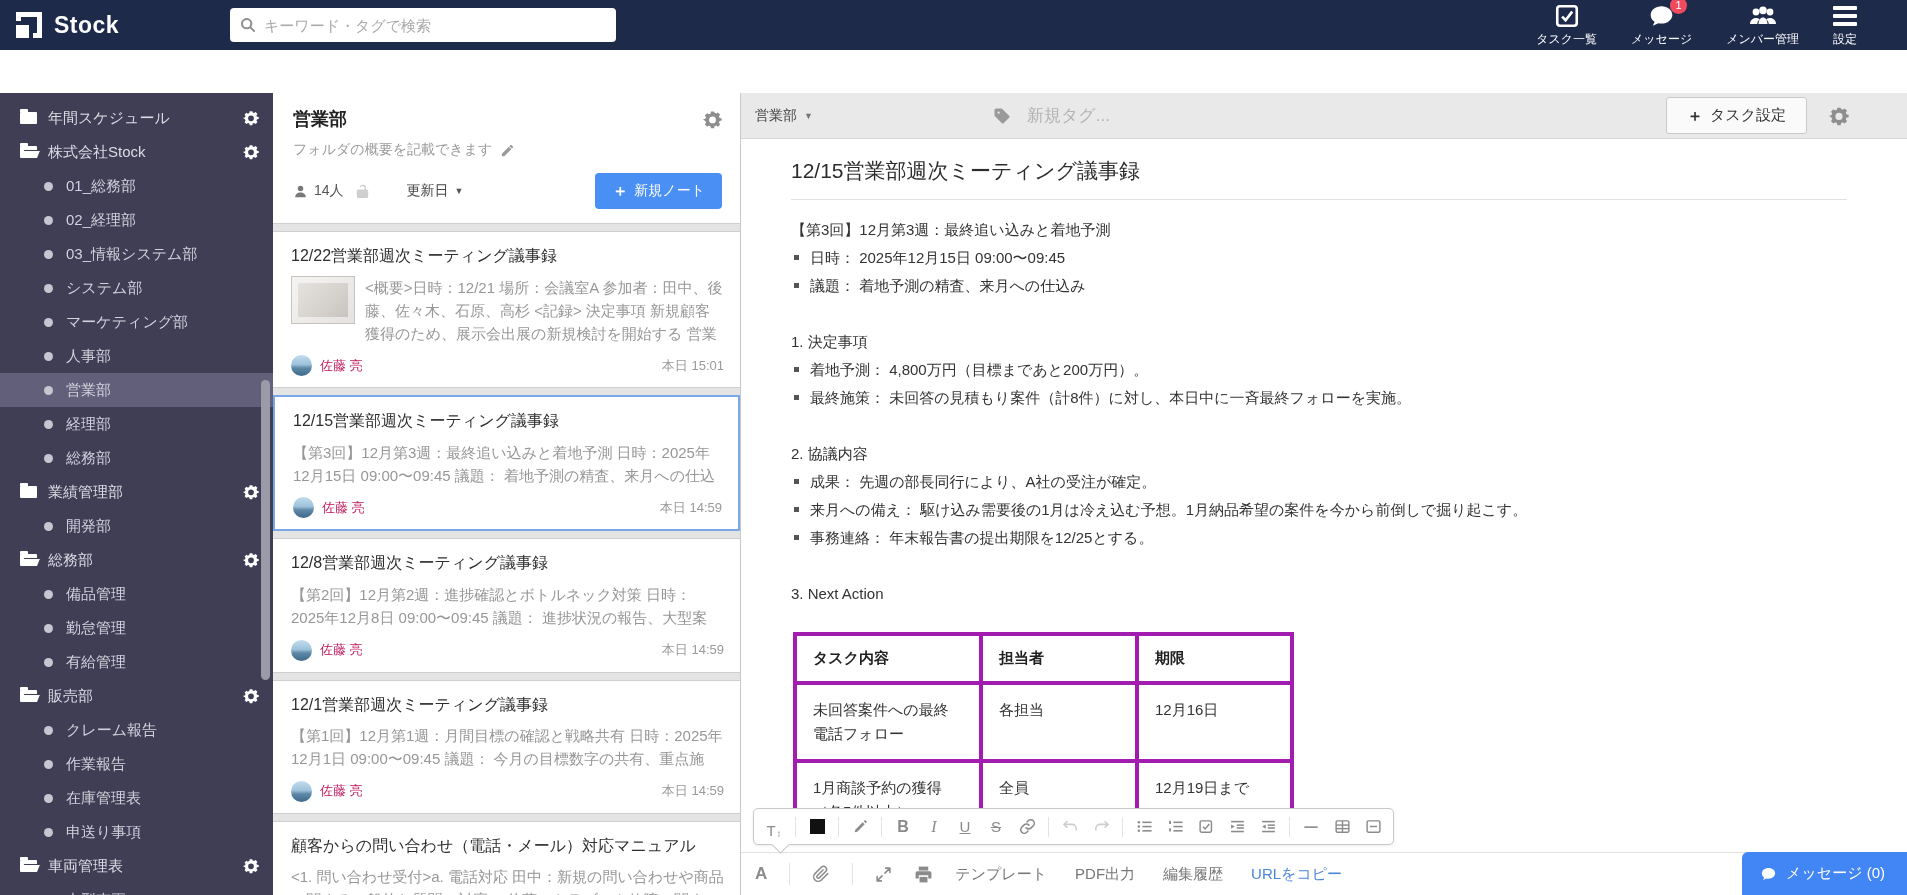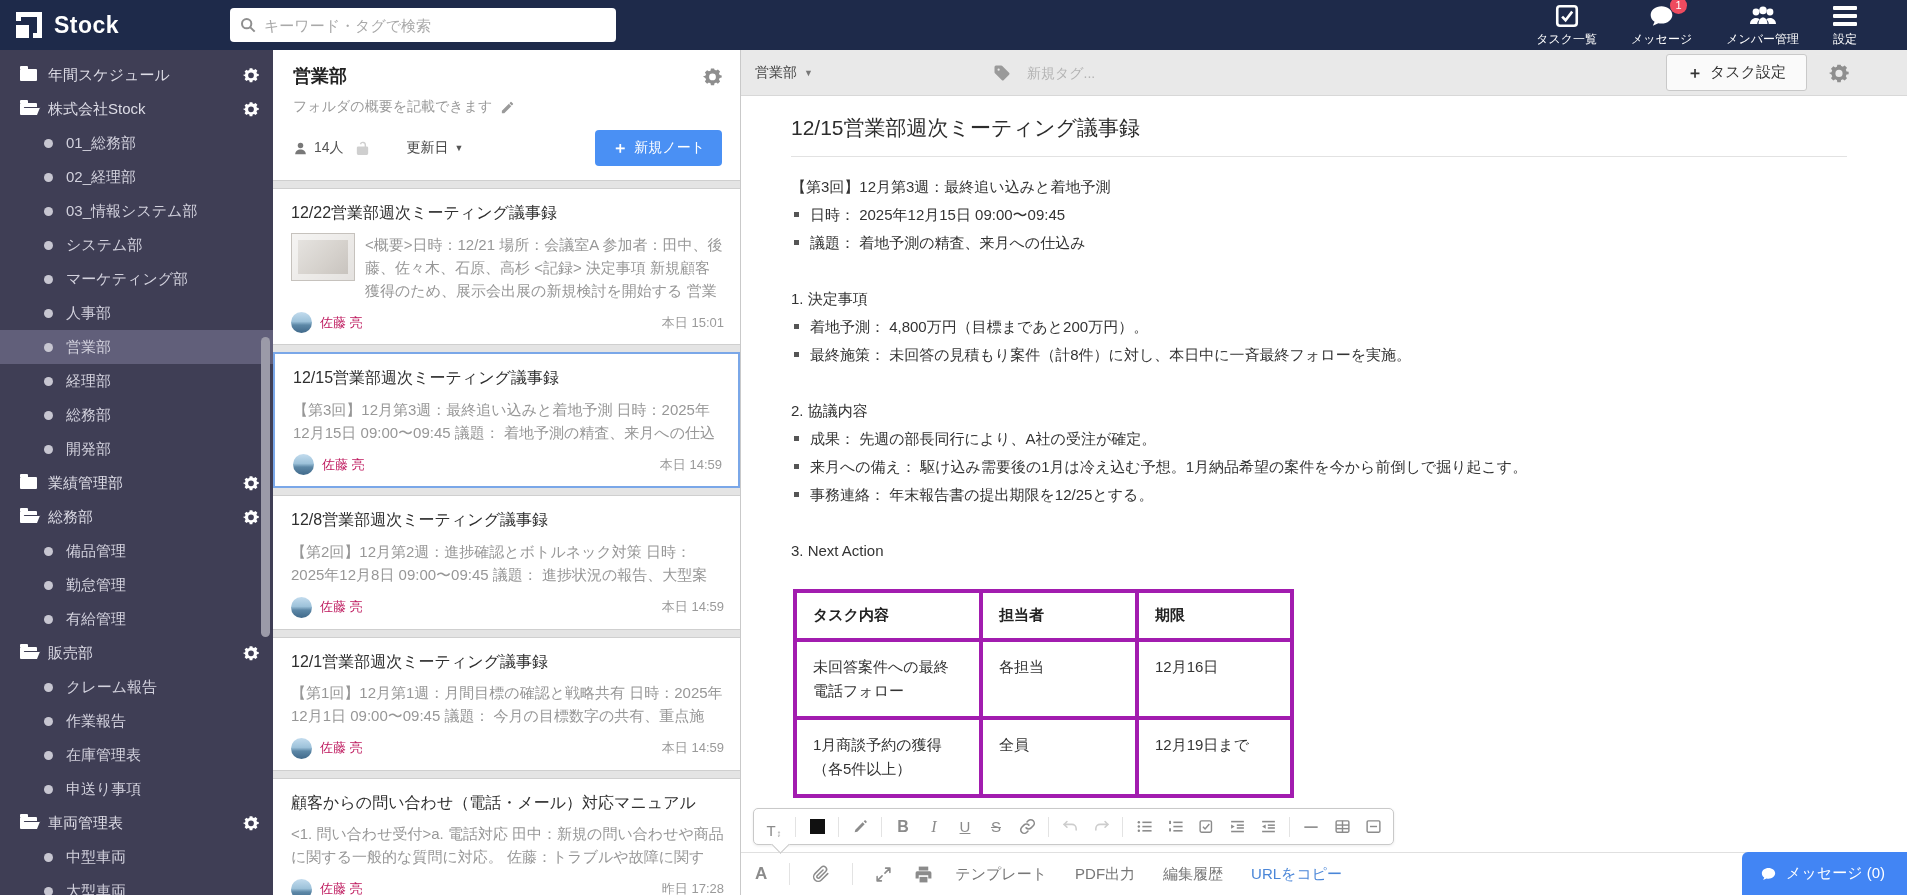--- a/index.html
+++ b/index.html
@@ -18,21 +18,21 @@
   .search-box input::placeholder { color:#a9a9a9; }
   .topnav { margin-left:auto; display:flex; align-items:flex-start; gap:34px; padding-right:50px; }
   .nav-item { display:flex; flex-direction:column; align-items:center; gap:2px; color:#fff; cursor:pointer; position:relative; }
   .nav-item .nicon { height:26px; display:flex; align-items:center; justify-content:center; position:relative; }
   .nav-label { font-size:12px; color:#fff; white-space:nowrap; }
   .badge { position:absolute; top:-6px; right:-12px; min-width:17px; height:17px; border-radius:50%; background:#ef4b5f; color:#fff; font-size:11px; display:flex; align-items:center; justify-content:center; }
   .hamburger { display:flex; flex-direction:column; gap:4px; }
   .hamburger span { display:block; width:24px; height:4px; background:#fff; border-radius:1px; }
 
   
-  .main-row { flex:1; display:flex; min-height:0; }
+  .main-row { flex:1; display:flex; min-height:0;margin-top:43px; }
 
   
   .sidebar { width:273px; flex:0 0 273px; background:#3f3e55; position:relative; overflow:hidden; padding-top:8px; }
   .side-item { height:34px; display:flex; align-items:center; padding:0 14px 0 20px; color:#dddce6; font-size:15px; cursor:pointer; }
   .side-item .side-label { white-space:nowrap; overflow:hidden; }
   .side-item:not(.folder) { padding-left:44px; color:#d2d1dd; }
   .side-item.selected { background:#615f7a; }
   .ficon { width:17px; height:12px; background:#fff; border-radius:1px; position:relative; margin-right:11px; flex:0 0 17px; display:none; }
   .ficon::before { content:""; position:absolute; top:-3px; left:0; width:8px; height:3px; background:#fff; border-radius:1px 1px 0 0; }
   .side-item.folder .ficon { display:block; }
@@ -69,21 +69,21 @@
   .avatar { width:21px; height:21px; border-radius:50%; background:linear-gradient(180deg,#c3dcee 0%,#9dc2da 45%,#5d88a7 62%,#40698a 100%); flex:0 0 21px; }
   .note-author { font-size:13px; color:#be185d; }
   .note-time { margin-left:auto; font-size:13px; color:#9a9a9a; }
 
   
   .note-main { flex:1; background:#fff; border-left:1px solid #c9c9c9; position:relative; display:flex; flex-direction:column; min-width:0; }
   .tagbar { height:46px; background:#e9e9e9; border-bottom:1px solid #d8d8d8; display:flex; align-items:center; padding:0 18px 0 14px; flex:0 0 46px; }
   .tb-folder { font-size:14px; color:#444; display:flex; align-items:center; gap:7px; cursor:pointer; }
   .tb-folder .caret { font-size:9px; color:#777; }
   .tb-tagicon { margin-left:180px; color:#9a9a9a; display:flex; }
-  .tb-taginput { border:none; background:transparent; outline:none; margin-left:16px; font-size:14px; color:#555; width:200px; font-family:inherit; }
+  .tb-taginput { border:none; background:transparent; outline:none; margin-left:16px; font-size:17px; color:#555; width:200px; font-family:inherit; }
   .tb-taginput::placeholder { color:#b3b3b3; }
   .task-btn { margin-left:auto; background:#fafafa; border:1px solid #c9c9c9; border-radius:3px; font-size:15px; color:#333; font-family:inherit; padding:8px 20px; cursor:pointer; display:flex; align-items:center; gap:7px; }
   .task-btn .plus { font-weight:bold; font-size:16px; line-height:1; }
   .tb-gear { margin-left:22px; color:#8e8e8e; cursor:pointer; margin-right:40px; }
 
   .doc { flex:1; overflow:hidden; padding:18px 60px 0 50px; }
   .doc-title { font-size:21px; color:#2d2d2d; font-weight:500; }
   .doc hr { border:none; border-top:1px solid #e2e2e2; margin:14px 0 16px 0; }
   .doc-line { min-height:28px; line-height:28px; font-size:15px; color:#333; }
   .doc-line.bullet::before { content:""; display:inline-block; width:5px; height:5px; background:#555; margin:0 11px 3px 3px; vertical-align:middle; }
@@ -263,36 +263,36 @@
 
         </div>
 
         <div class="side-item">
 
           <span class="bdot"></span>
           <span class="side-label">総務部</span>
 
         </div>
 
-        <div class="side-item">
-
-          <span class="bdot"></span>
-          <span class="side-label">開発部</span>
-
-        </div>
-
         <div class="side-item folder">
           <span class="ficon"></span>
 
           <span class="side-label">業績管理部</span>
           <span class="side-gear">
             <svg width="16" height="16" viewBox="0 0 24 24" fill="currentColor" fill-rule="evenodd">
               <path d="M14 2h-4l-.5 2.6a8 8 0 00-2 .85L5.2 4 2.4 6.8l1.45 2.3a8 8 0 00-.85 2L.4 11.6v.8l2.6 1.4a8 8 0 00.85 2L2.4 18.2 5.2 21l2.3-1.45a8 8 0 002 .85L10 23h4l.5-2.6a8 8 0 002-.85L18.8 21l2.8-2.8-1.45-2.3a8 8 0 00.85-2l2.6-.5v-2.8l-2.6-.5a8 8 0 00-.85-2L21.6 5.8 18.8 3l-2.3 1.45a8 8 0 00-2-.85L14 2zm-2 6.2a4.3 4.3 0 110 8.6 4.3 4.3 0 010-8.6z"></path>
             </svg>
           </span>
+        </div>
+
+        <div class="side-item">
+
+          <span class="bdot"></span>
+          <span class="side-label">開発部</span>
+
         </div>
 
         <div class="side-item folder open">
           <span class="ficon"></span>
 
           <span class="side-label">総務部</span>
           <span class="side-gear">
             <svg width="16" height="16" viewBox="0 0 24 24" fill="currentColor" fill-rule="evenodd">
               <path d="M14 2h-4l-.5 2.6a8 8 0 00-2 .85L5.2 4 2.4 6.8l1.45 2.3a8 8 0 00-.85 2L.4 11.6v.8l2.6 1.4a8 8 0 00.85 2L2.4 18.2 5.2 21l2.3-1.45a8 8 0 002 .85L10 23h4l.5-2.6a8 8 0 002-.85L18.8 21l2.8-2.8-1.45-2.3a8 8 0 00.85-2l2.6-.5v-2.8l-2.6-.5a8 8 0 00-.85-2L21.6 5.8 18.8 3l-2.3 1.45a8 8 0 00-2-.85L14 2zm-2 6.2a4.3 4.3 0 110 8.6 4.3 4.3 0 010-8.6z"></path>
             </svg>

